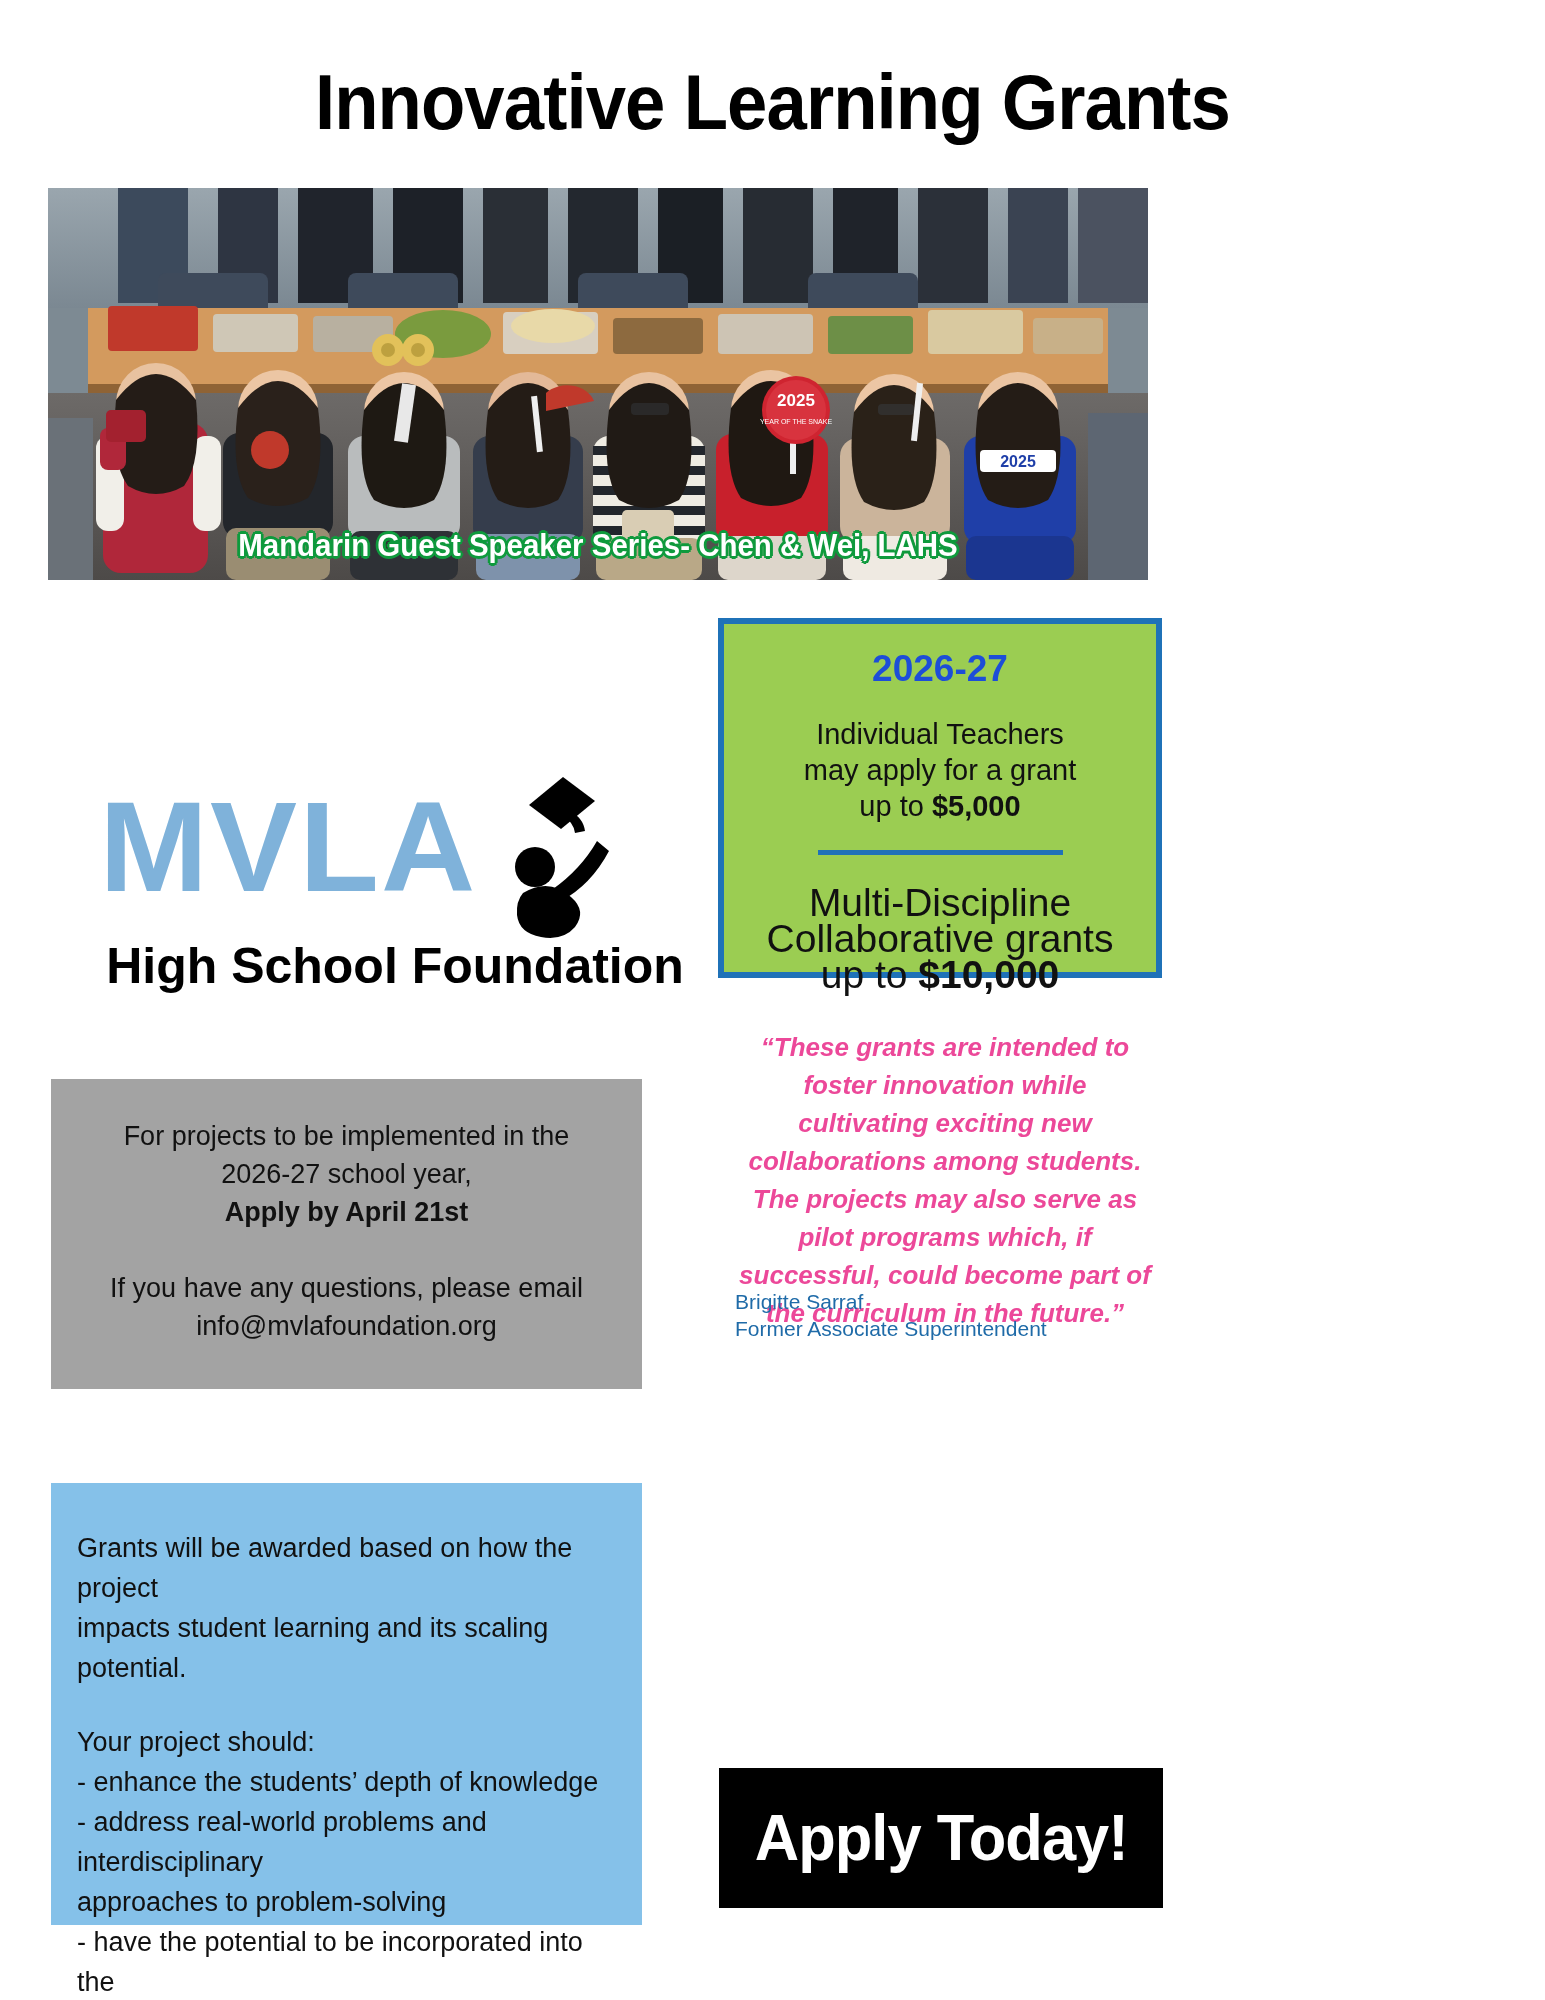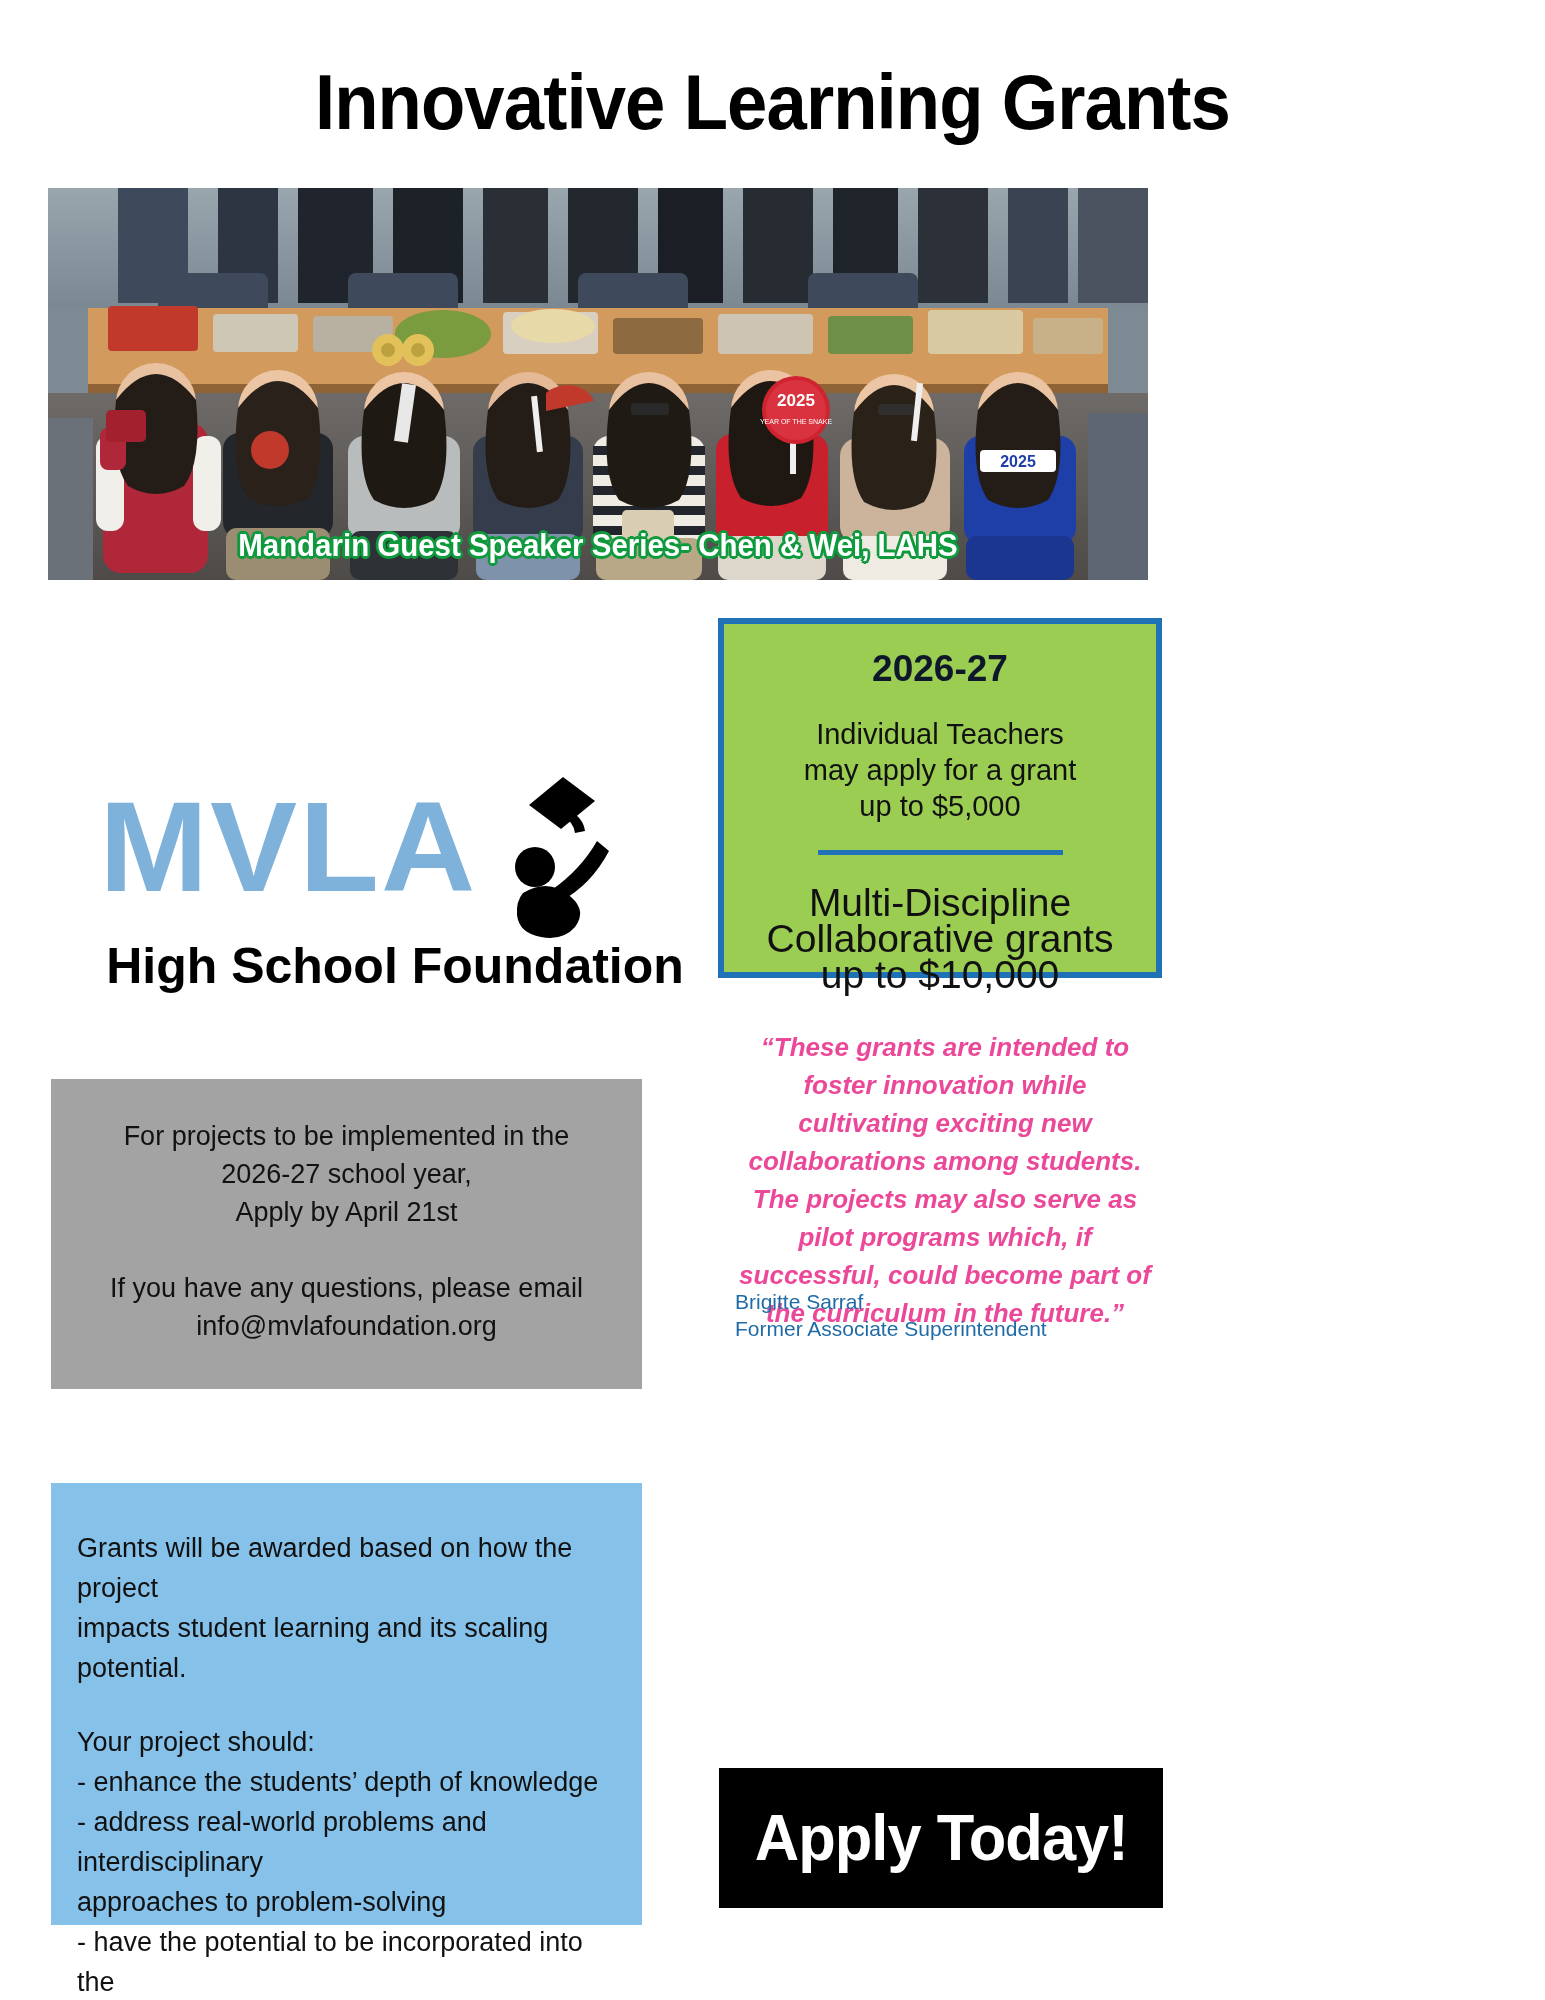--- a/index.html
+++ b/index.html
@@ -111,21 +111,21 @@
     width: 591px;
     height: 310px;
     background: #a3a3a3;
     padding: 38px 24px 0 24px;
     text-align: center;
     font-size: 27px;
     line-height: 38px;
     color: #111111;
   }
   .box-info .gap { display: block; height: 38px; }
-  .strong { font-weight: normal; }
+  .strong { font-weight: bold; }
 
   
   .box-criteria {
     position: absolute;
     left: 51px;
     top: 1483px;
     width: 591px;
     height: 442px;
     background: #85C1E9;
     padding: 45px 28px 0 26px;
@@ -145,21 +145,21 @@
     height: 360px;
     background: #9BCD52;
     border: 6px solid #1F72B8;
     text-align: center;
     padding-top: 22px;
   }
   .amounts-year {
     font-weight: bold;
     font-size: 37px;
     line-height: 46px;
-    color: #0f172a;
+    color: #1d4ed8;
     letter-spacing: 0px;
   }
   .amounts-text {
     font-size: 29px;
     line-height: 36px;
     color: #111111;
     margin-top: 24px;
   }
   .amounts-rule {
     width: 245px;

